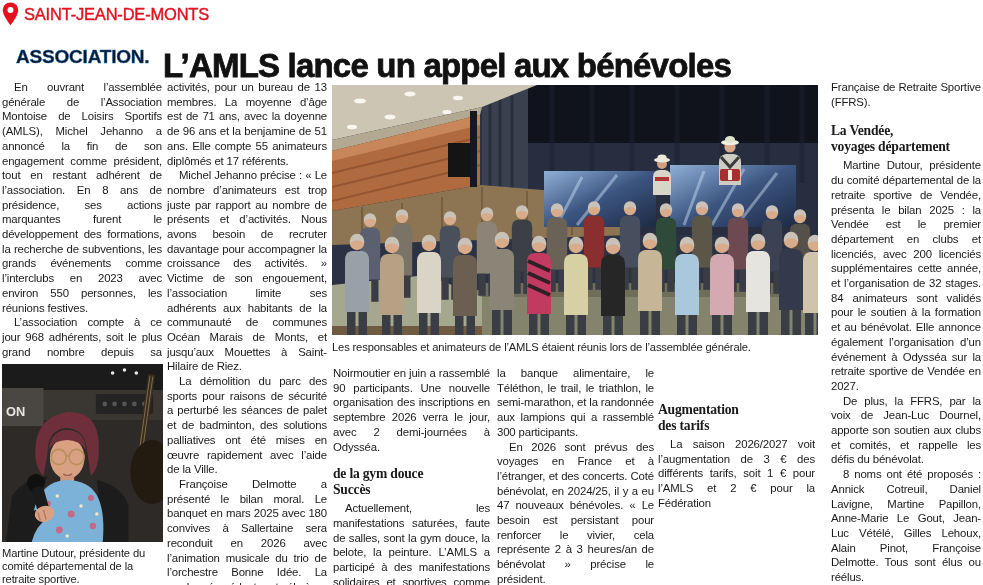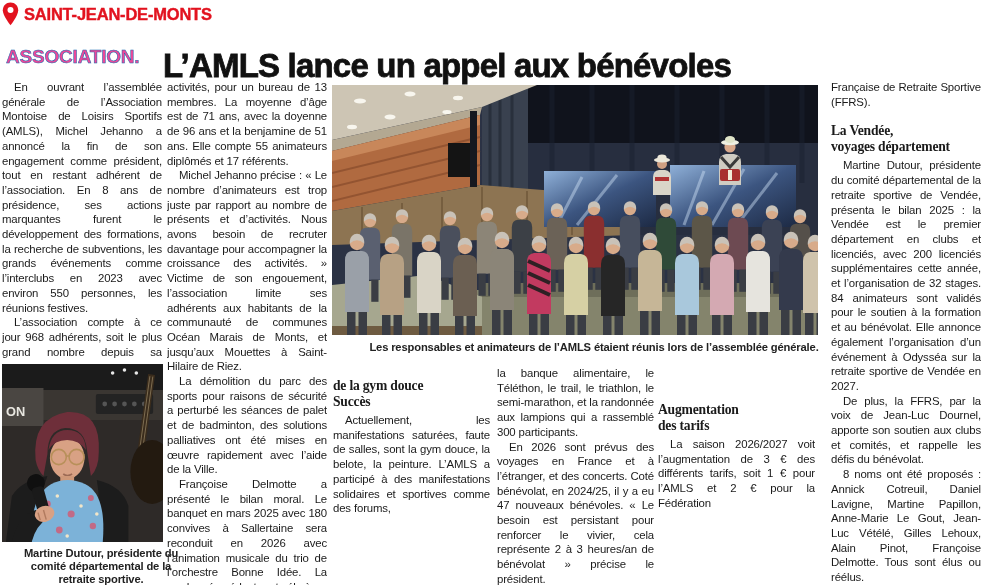--- a/index.html
+++ b/index.html
@@ -3,25 +3,25 @@
 <meta charset="utf-8">
 <style>
   html,body { margin:0; padding:0; background:#ffffff; }
   .page {
     position:relative; width:983px; height:585px; background:#ffffff;
     font-family:"Liberation Sans", sans-serif; color:#1a1a1a; overflow:hidden;
   }
   
   .location-line { position:absolute; left:2px; top:2px; display:flex; align-items:center; gap:5px; }
   .location-label {
-    color:#e2131f; font-weight:bold; font-size:16.5px; letter-spacing:-0.2px;
+    color:#e2131f; font-weight:normal; font-size:16.5px; letter-spacing:-0.2px;
     -webkit-text-stroke:0.4px #e2131f;
   }
   .kicker {
-    position:absolute; left:6px; top:46px; color:#ec4899; font-weight:bold;
+    position:absolute; left:16px; top:46px; color:#0f172a; font-weight:bold;
     font-size:19px; letter-spacing:-0.2px;text-align:center; -webkit-text-stroke:0.5px #1368af;
   }
   .headline {
     position:absolute; left:147px; top:31px; margin:16px; color:#111;
     font-size:33px; font-weight:bold; letter-spacing:-0.8px; white-space:nowrap;
     -webkit-text-stroke:0.8px #111;
   }
   
   .col {
     position:absolute; top:80px; bottom:0; overflow:hidden;
@@ -41,22 +41,22 @@
   #c4 { left:497px; width:157px; top:366px; }
   #c5 { left:658px; width:157px; top:366px;margin-top:36px; }
   #c6 { left:831px; width:150px; }
   #c6 .subhead:first-of-type { margin-top:14px; }
   
   .photo { position:absolute; overflow:hidden; background:#a16207; }
   .photo svg { display:block; width:100%; height:100%; }
   #main-photo { left:332px; top:85px; width:486px; height:250px; }
   #portrait-photo { left:2px; top:364px; width:161px; height:178px; }
   .caption {
-    position:absolute; font-weight:bold; font-size:11.2px; line-height:13px;
-    letter-spacing:-0.15px; color:#222; text-align:center;margin-left:19px;
+    position:absolute; font-weight:normal; font-size:11.2px; line-height:13px;
+    letter-spacing:-0.15px; color:#222; text-align:left;
   }
   #main-caption { left:332px; top:341px; width:486px; }
   #portrait-caption { left:2px; top:547px; width:160px; }
 </style>
 </head>
 <body>
 
 <div class="page">
 
   <div class="location-line">
@@ -205,20 +205,21 @@
       <g stroke="#1e1e1e" stroke-width="4" opacity="0.9">
         <line x1="196" y1="176" x2="218" y2="186"></line>
           <line x1="196" y1="188" x2="218" y2="198"></line>
           <line x1="196" y1="200" x2="218" y2="210"></line>
       </g>
     </svg>
   </div>
   <div class="caption" id="main-caption">Les responsables et animateurs de l’AMLS étaient réunis lors de l’assemblée générale.</div>
 
   <div class="col" id="c3">
+    <p class="cont">Noirmoutier en juin a rassemblé 90 participants. Une nouvelle organisation des inscriptions en septembre 2026 verra le jour, avec 2 demi-journées à Odysséa.</p>
     <h2 class="subhead">
       <span>de la gym douce</span>
       <span>Succès</span>
     </h2>
     <p>Actuellement, les manifestations saturées, faute de salles, sont la gym douce, la belote, la peinture. L’AMLS a participé à des manifestations solidaires et sportives comme des forums,</p>
   </div>
 
   <div class="col" id="c4">
     <p class="cont">la banque alimentaire, le Téléthon, le trail, le triathlon, le semi-marathon, et la randonnée aux lampions qui a rassemblé 300 participants.</p>
     <p>En 2026 sont prévus des voyages en France et à l’étranger, et des concerts. Coté bénévolat, en 2024/25, il y a eu 47 nouveaux bénévoles. « Le besoin est persistant pour renforcer le vivier, cela représente 2 à 3 heures/an de bénévolat » précise le président.</p>

